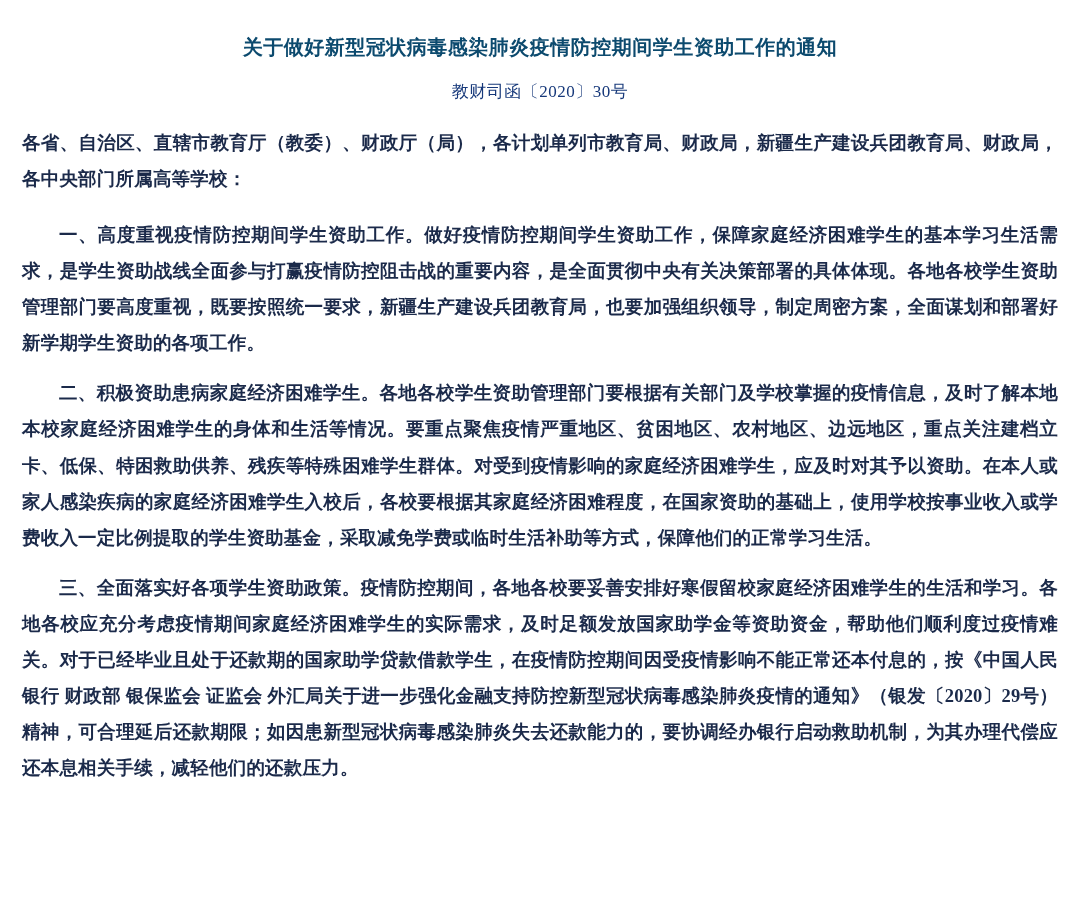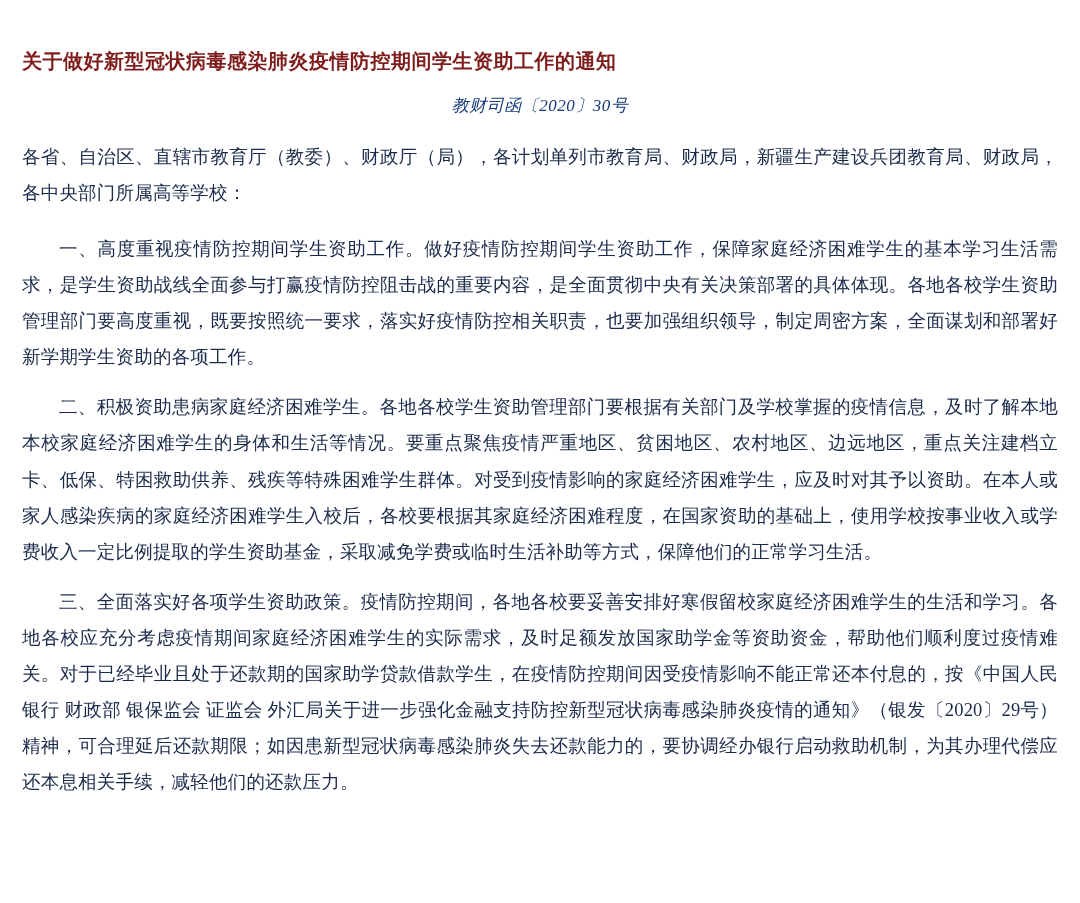--- a/index.html
+++ b/index.html
@@ -14,46 +14,47 @@
     color: #1b2a4a;
   }
   .page {
     width: 1080px;
     min-height: 903px;
     box-sizing: border-box;
     padding: 26px 22px 18px 22px;
     position: relative;
   }
   .doc-title {
+    text-align: center;
     font-size: 20px;
     font-weight: bold;
-    color: #7f1d1d;
+    color: #0c4a6e;
     letter-spacing: 0.5px;
     line-height: 1.5;
-    margin: 20px 0 0 0;
+    margin: 6px 0 0 0;
   }
   .doc-number {
     text-align: center;
     font-size: 17px;
     color: #16387a;
     margin: 18px 0 0 0;
     letter-spacing: 0.5px;
-    font-style: italic;
   }
   .body-block {
     margin-top: 22px;
   }
   p.para {
     font-size: 18.5px;
     line-height: 1.95;
     color: #1b2a4a;
     margin: 0 0 14px 0;
     text-align: justify;
     text-justify: inter-ideograph;
     letter-spacing: 0.2px;
+    font-weight: bold;
   }
   p.indent {
     text-indent: 2em;
   }
   p.no-indent {
     text-indent: 0;
   }
   .spacer-sm { height: 6px; }
 </style>
 </head>
@@ -65,20 +66,20 @@
 
   <div class="doc-number">教财司函〔2020〕30号</div>
 
   <div class="body-block">
 
     <p class="para no-indent">各省、自治区、直辖市教育厅（教委）、财政厅（局），各计划单列市教育局、财政局，新疆生产建设兵团教育局、财政局，各中央部门所属高等学校：</p>
 
     <div class="spacer-sm"></div>
 
 
-    <p class="para indent">一、高度重视疫情防控期间学生资助工作。做好疫情防控期间学生资助工作，保障家庭经济困难学生的基本学习生活需求，是学生资助战线全面参与打赢疫情防控阻击战的重要内容，是全面贯彻中央有关决策部署的具体体现。各地各校学生资助管理部门要高度重视，既要按照统一要求，落实好疫情防控相关职责，也要加强组织领导，制定周密方案，全面谋划和部署好新学期学生资助的各项工作。</p>
+    <p class="para indent">一、高度重视疫情防控期间学生资助工作。做好疫情防控期间学生资助工作，保障家庭经济困难学生的基本学习生活需求，是学生资助战线全面参与打赢疫情防控阻击战的重要内容，是全面贯彻中央有关决策部署的具体体现。各地各校学生资助管理部门要高度重视，既要按照统一要求，新疆生产建设兵团教育局，也要加强组织领导，制定周密方案，全面谋划和部署好新学期学生资助的各项工作。</p>
 
     <p class="para indent">二、积极资助患病家庭经济困难学生。各地各校学生资助管理部门要根据有关部门及学校掌握的疫情信息，及时了解本地本校家庭经济困难学生的身体和生活等情况。要重点聚焦疫情严重地区、贫困地区、农村地区、边远地区，重点关注建档立卡、低保、特困救助供养、残疾等特殊困难学生群体。对受到疫情影响的家庭经济困难学生，应及时对其予以资助。在本人或家人感染疾病的家庭经济困难学生入校后，各校要根据其家庭经济困难程度，在国家资助的基础上，使用学校按事业收入或学费收入一定比例提取的学生资助基金，采取减免学费或临时生活补助等方式，保障他们的正常学习生活。</p>
 
     <p class="para indent">三、全面落实好各项学生资助政策。疫情防控期间，各地各校要妥善安排好寒假留校家庭经济困难学生的生活和学习。各地各校应充分考虑疫情期间家庭经济困难学生的实际需求，及时足额发放国家助学金等资助资金，帮助他们顺利度过疫情难关。对于已经毕业且处于还款期的国家助学贷款借款学生，在疫情防控期间因受疫情影响不能正常还本付息的，按《中国人民银行 财政部 银保监会 证监会 外汇局关于进一步强化金融支持防控新型冠状病毒感染肺炎疫情的通知》（银发〔2020〕29号）精神，可合理延后还款期限；如因患新型冠状病毒感染肺炎失去还款能力的，要协调经办银行启动救助机制，为其办理代偿应还本息相关手续，减轻他们的还款压力。</p>
 
   </div>
 </div>
 
 </body></html>

